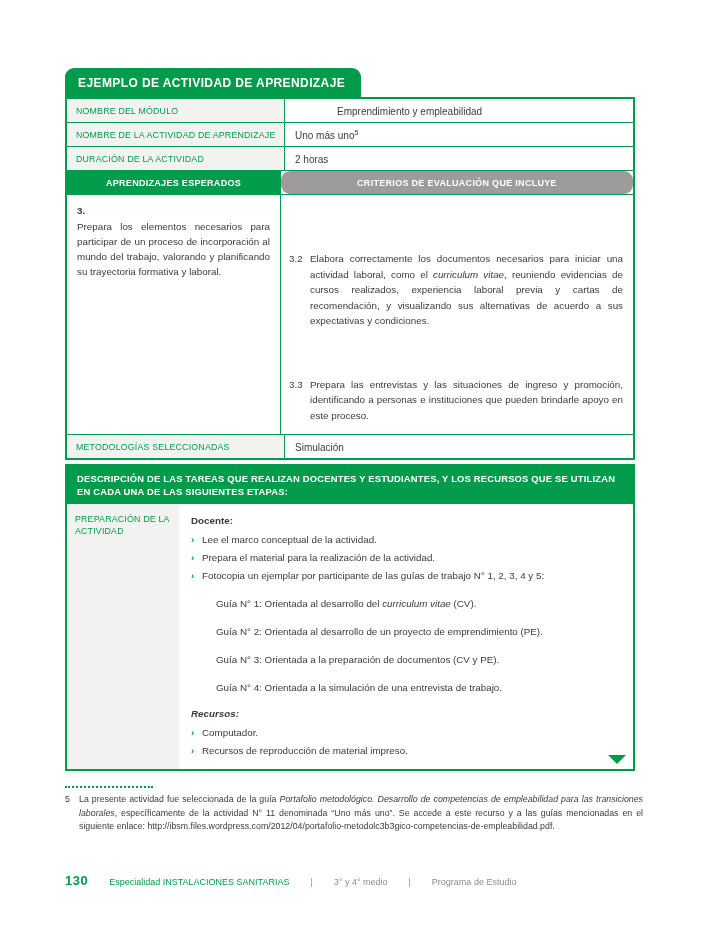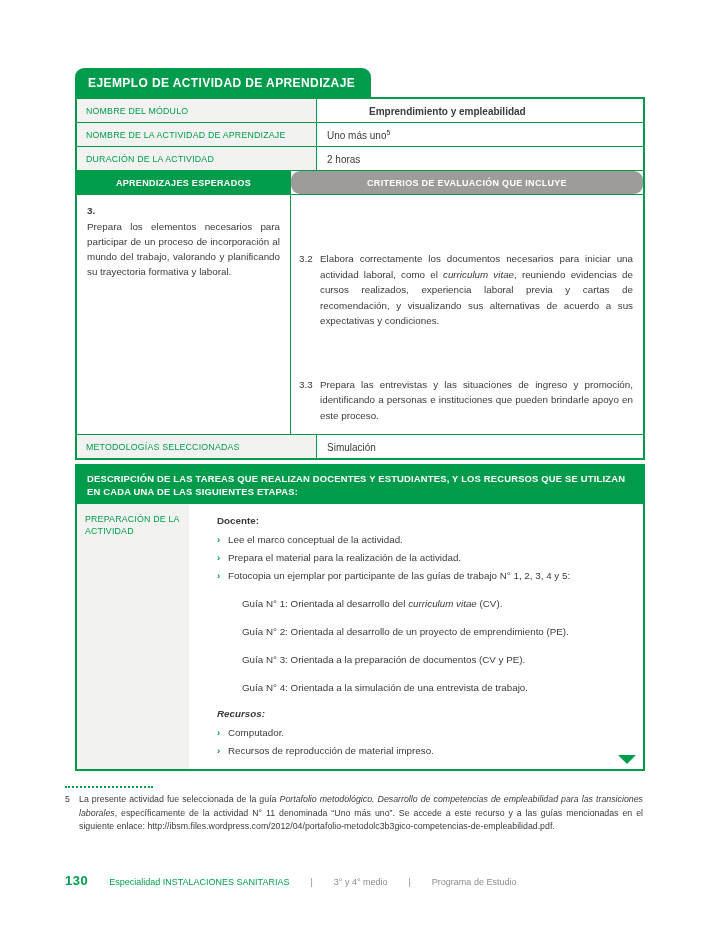--- a/index.html
+++ b/index.html
@@ -5,33 +5,33 @@
   :root{
     --g:#009c4c;
     --gray-head:#9d9c9b;
     --light:#f2f2f0;
     --txt:#3b3b3a;
     --fgray:#8c8c8c;
   }
   html,body{margin:0;padding:0;background:#ffffff;}
   body{font-family:"Liberation Sans", sans-serif;color:var(--txt);}
   .sheet{position:relative;width:720px;height:932px;background:#fff;overflow:hidden;}
-  .doc{position:absolute;left:75px;top:68px;width:570px;}
+  .doc{position:absolute;left:65px;top:68px;width:570px;}
 
   .title-tab{display:inline-block;background:var(--g);color:#fff;font-weight:bold;
     font-size:12px;letter-spacing:.4px;padding:8px 16px 7px 13px;border-radius:9px 9px 0 0;}
 
   .tbl{border:2px solid var(--g);box-sizing:border-box;}
   .row{display:flex;border-top:1px solid var(--g);align-items:stretch;}
   .row:first-child{border-top:none;}
-  .cell-label{width:240px;flex:none;background:var(--light);color:var(--g);
+  .cell-label{width:218px;flex:none;background:var(--light);color:var(--g);
     font-size:8.8px;letter-spacing:.2px;padding:7px 8px 6px 9px;
     border-right:1px solid var(--g);box-sizing:border-box;display:flex;align-items:center;}
   .cell-value{flex:1;font-size:10px;padding:5px 10px 4px;display:flex;align-items:center;}
-  .v-bold{font-weight:bold;padding-left:42px;}
+  .v-bold{font-weight:normal;padding-left:42px;}
   sup{font-size:7px;line-height:0;}
 
   .head-left{width:214px;flex:none;background:var(--g);color:#fff;font-size:9px;
     font-weight:bold;letter-spacing:.3px;text-align:center;padding:7px 4px 6px;
     border-right:1px solid var(--g);box-sizing:border-box;}
   .head-right{flex:1;background:var(--gray-head);color:#fff;font-size:9px;font-weight:bold;
     letter-spacing:.3px;text-align:center;padding:7px 4px 6px;border-radius:9px;}
 
   .learning-cell{width:214px;flex:none;border-right:1px solid var(--g);box-sizing:border-box;
     padding:8px 10px;font-size:9.8px;line-height:15px;text-align:justify;}
@@ -41,21 +41,21 @@
   .crit-num{width:21px;flex:none;}
   .crit-text{flex:1;text-align:justify;}
   .it{font-style:italic;}
 
   .block2{border:2px solid var(--g);box-sizing:border-box;margin-top:4px;}
   .banner{background:var(--g);color:#fff;font-weight:bold;font-size:9.4px;
     letter-spacing:.2px;line-height:13px;padding:6px 12px 6px 10px;}
   .stage-row{display:flex;min-height:229px;position:relative;align-items:stretch;}
   .stage-label{width:112px;flex:none;background:var(--light);color:var(--g);
     font-size:8.8px;line-height:12px;padding:9px 8px;box-sizing:border-box;letter-spacing:.2px;}
-  .stage-content{flex:1;padding:8px 14px 8px 28px;font-size:9.8px;line-height:15px;}
+  .stage-content{flex:1;padding:8px 14px 8px 12px;font-size:9.8px;line-height:15px;}
   .sub-head{font-weight:bold;margin:1px 0 4px;}
   .sub-head.recursos{margin-top:11px;font-style:italic;}
   .bullet{display:flex;margin:3px 0;}
   .bullet-marker{color:var(--g);width:11px;flex:none;font-weight:bold;}
   .bullet-text{flex:1;}
   .guide-line{margin-left:25px;margin-top:13px;}
   .triangle{position:absolute;right:7px;bottom:5px;width:0;height:0;
     border-left:9px solid transparent;border-right:9px solid transparent;
     border-top:9px solid var(--g);}
 

